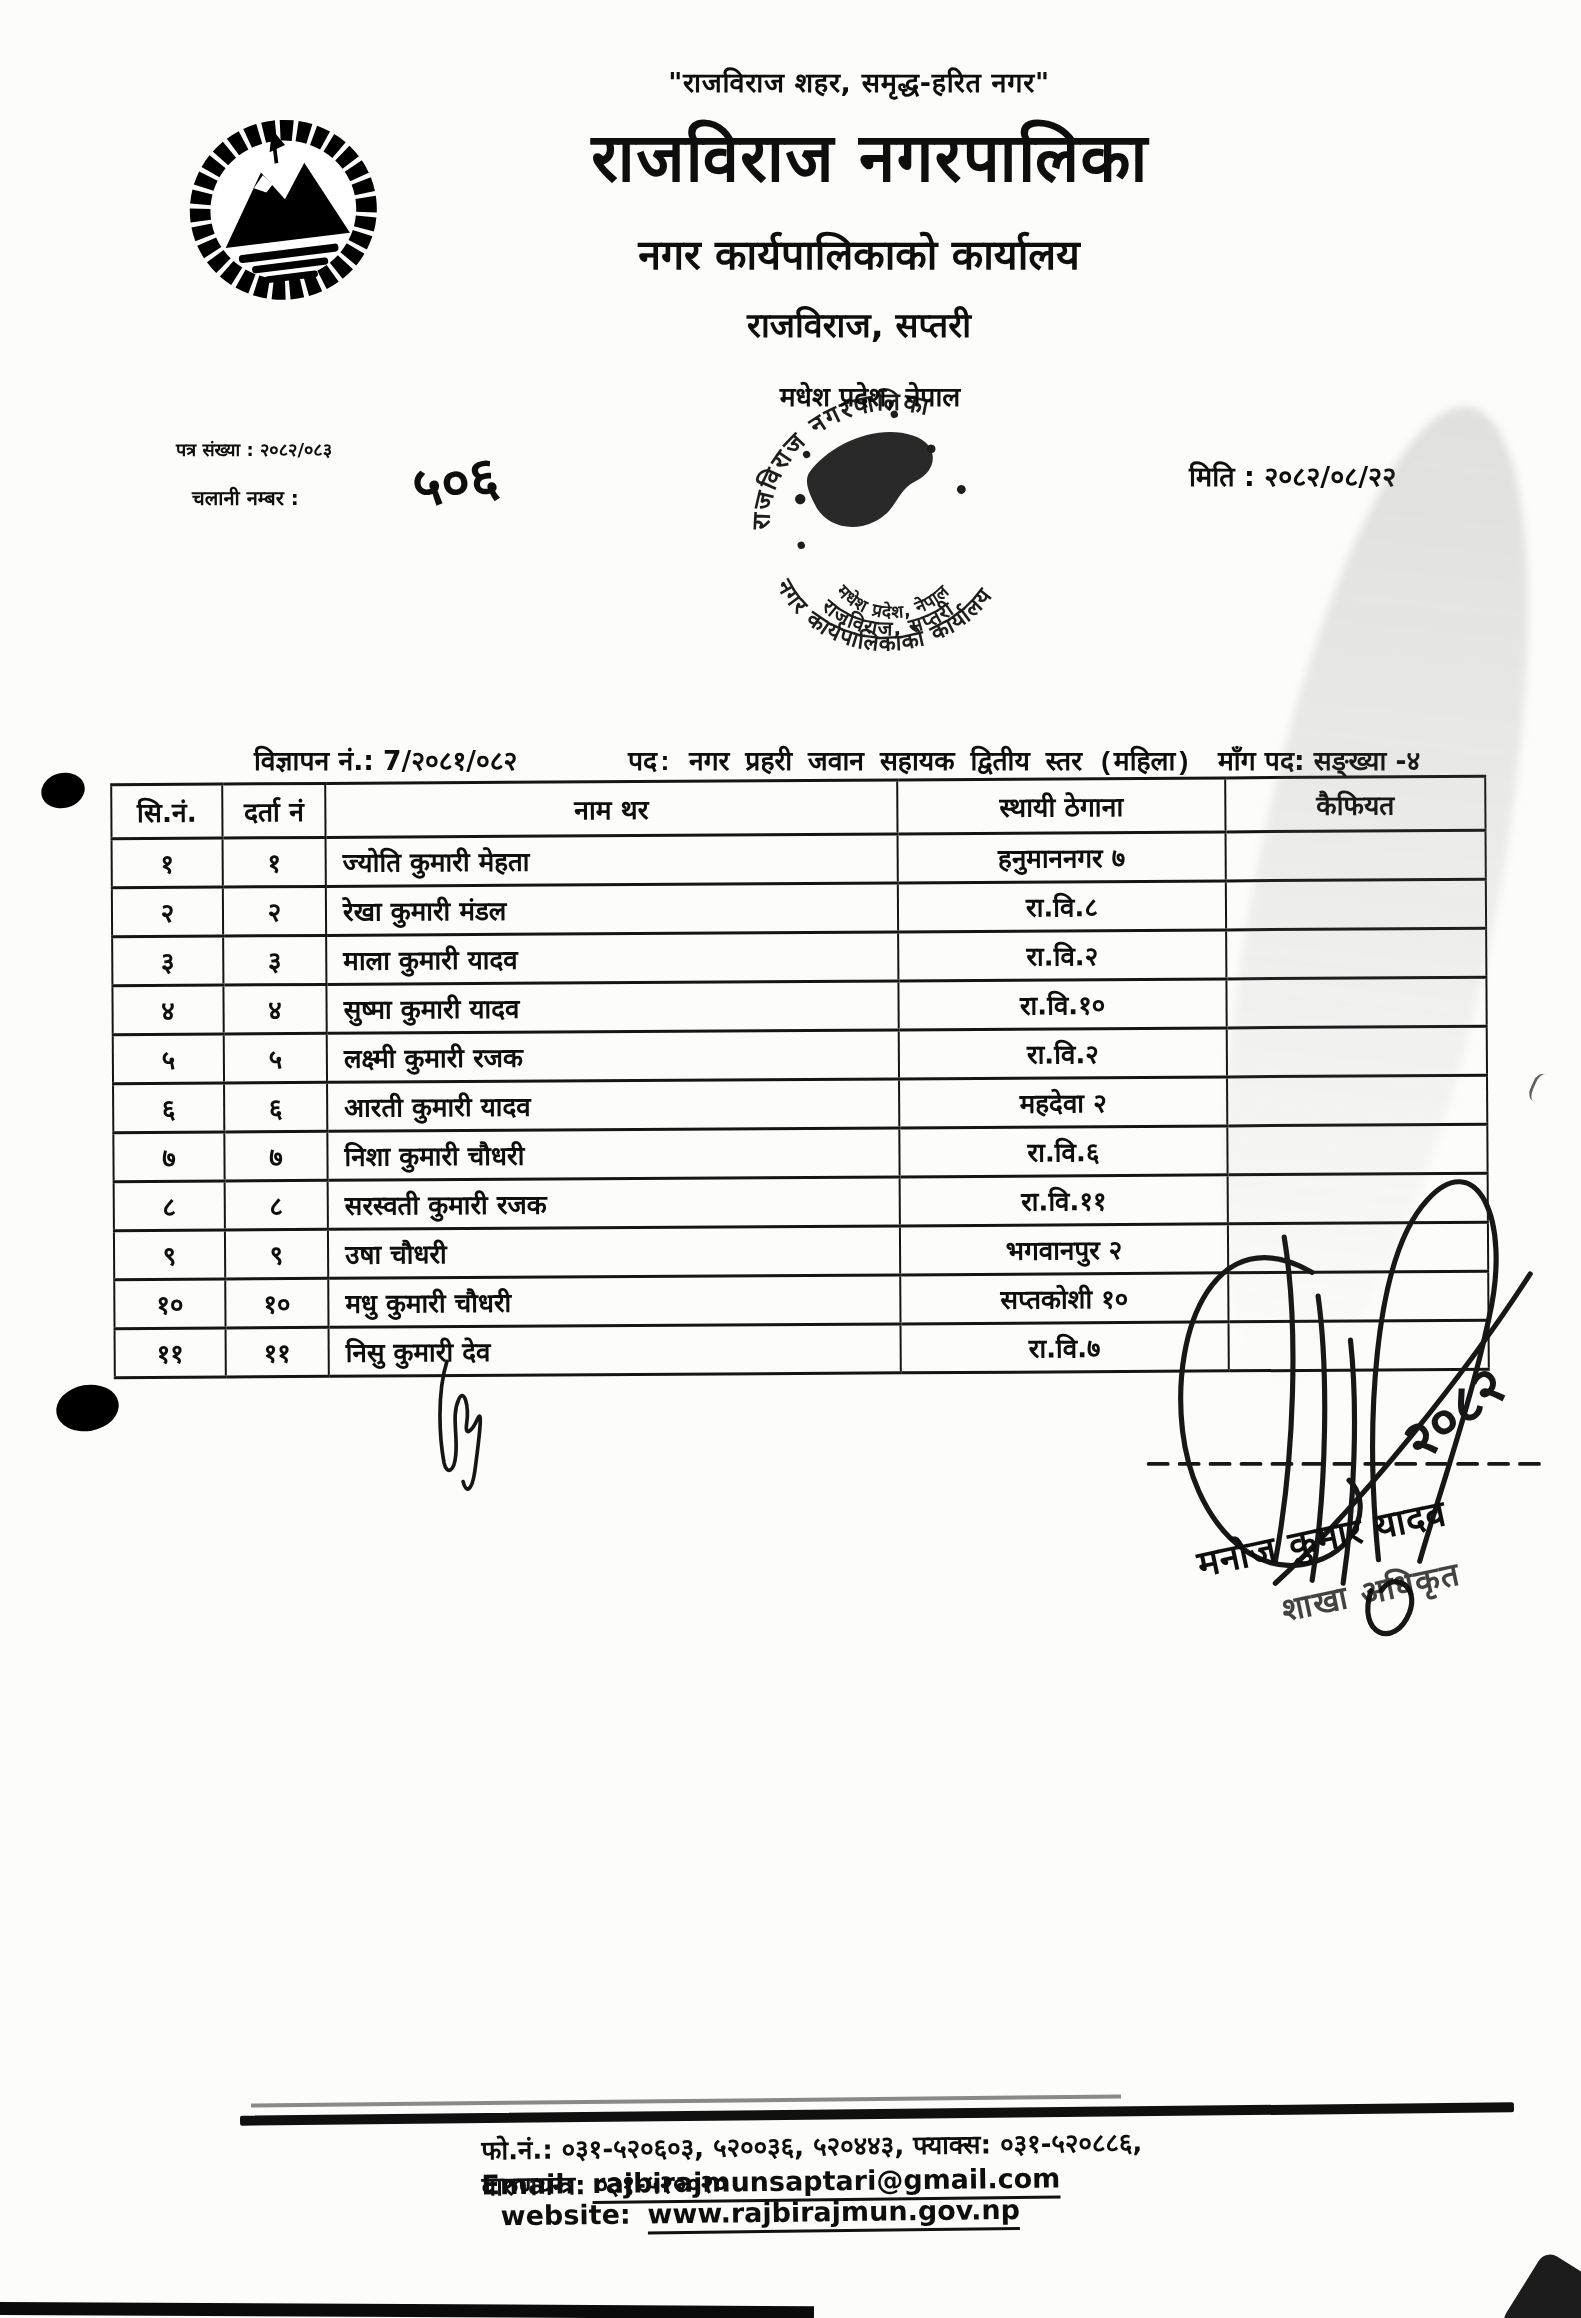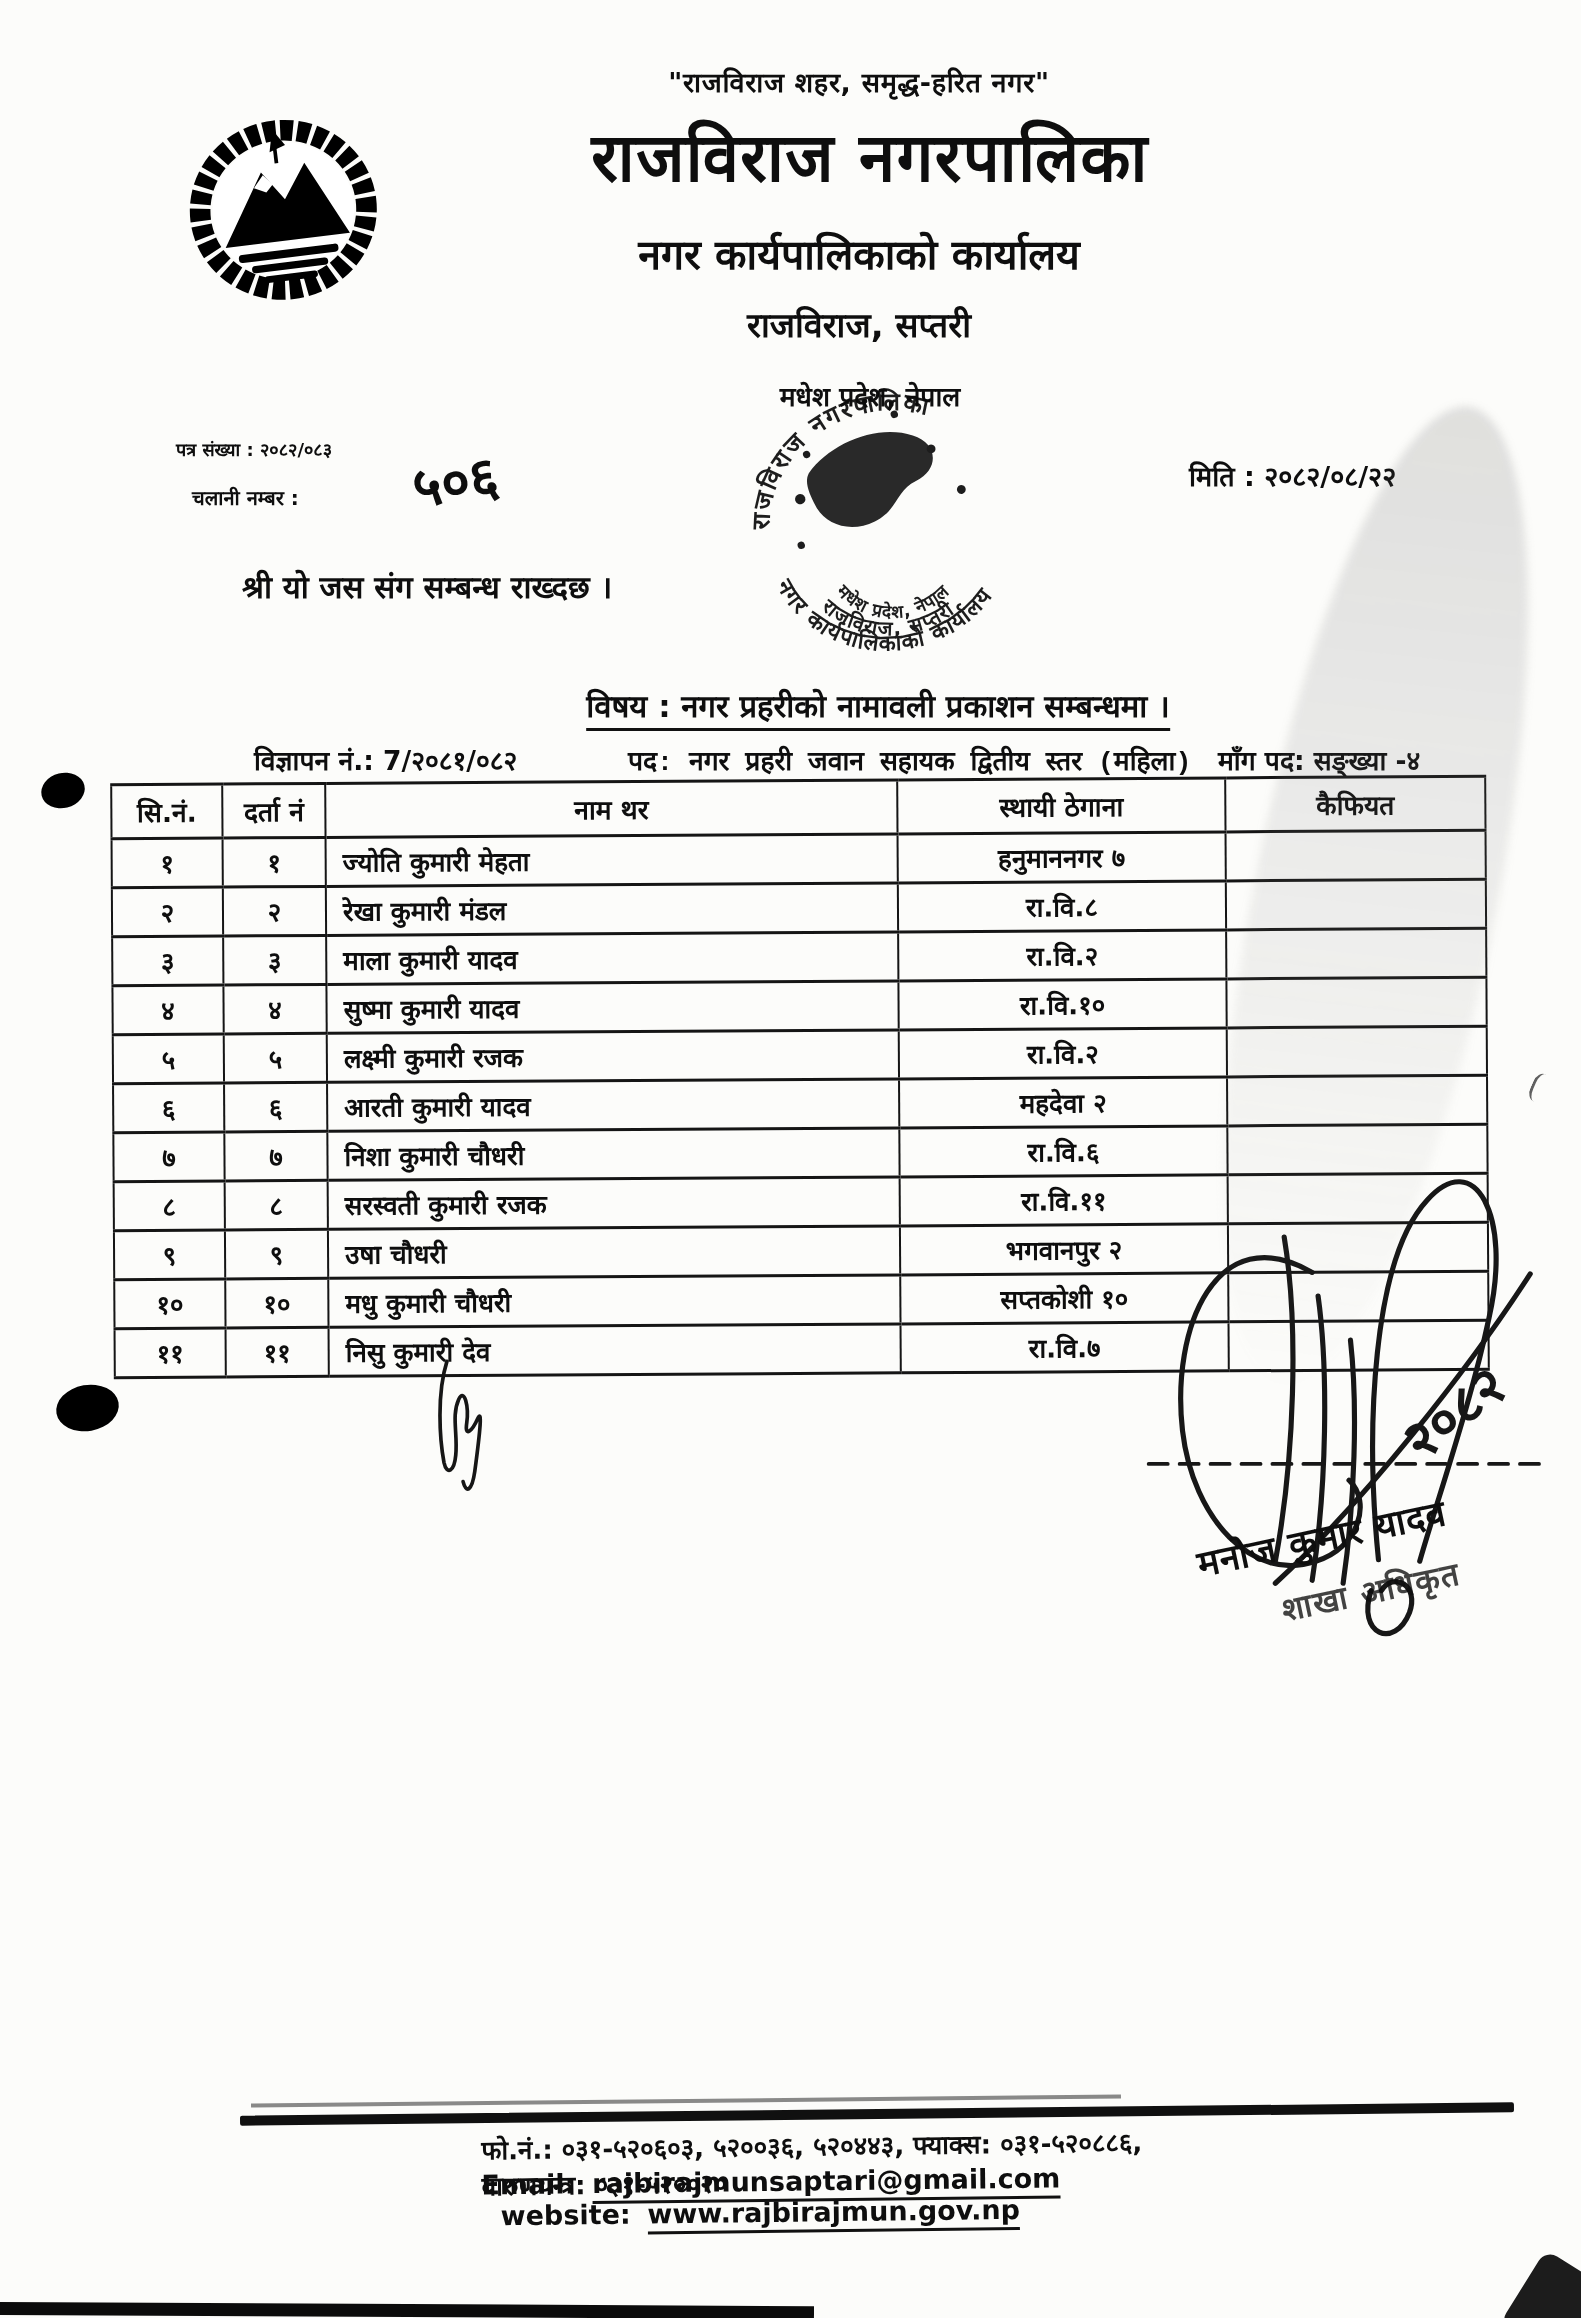--- a/index.html
+++ b/index.html
@@ -124,25 +124,21 @@
     <span>पत्र संख्या :</span>
     <span>२०८२/०८३</span>
   </div>
   <div class="abs chalani">चलानी नम्बर :</div>
   <div class="abs dispatch-no hand">५०६</div>
   <div class="abs miti">
     <span>मिति :</span>
     <span>२०८२/०८/२२</span>
   </div>
 
-  <div class="abs salutation">श्री यो जस संग सम्बन्ध राख्दछ ।</div>
-
-  <div class="abs ctr subject">
-    <span>विषय : नगर प्रहरीको नामावली प्रकाशन सम्बन्धमा ।</span>
-  </div>
+
 
   <div class="abs advert">
     <span class="ad-no">विज्ञापन नं.: 7/२०८१/०८२</span>
     <span class="ad-pos">पद: नगर प्रहरी जवान सहायक द्वितीय स्तर (महिला)</span>
     <span class="ad-demand">माँग पद: सङ्ख्या -४</span>
   </div>
 
   <div class="abs tblwrap">
     <table>
       <colgroup>

